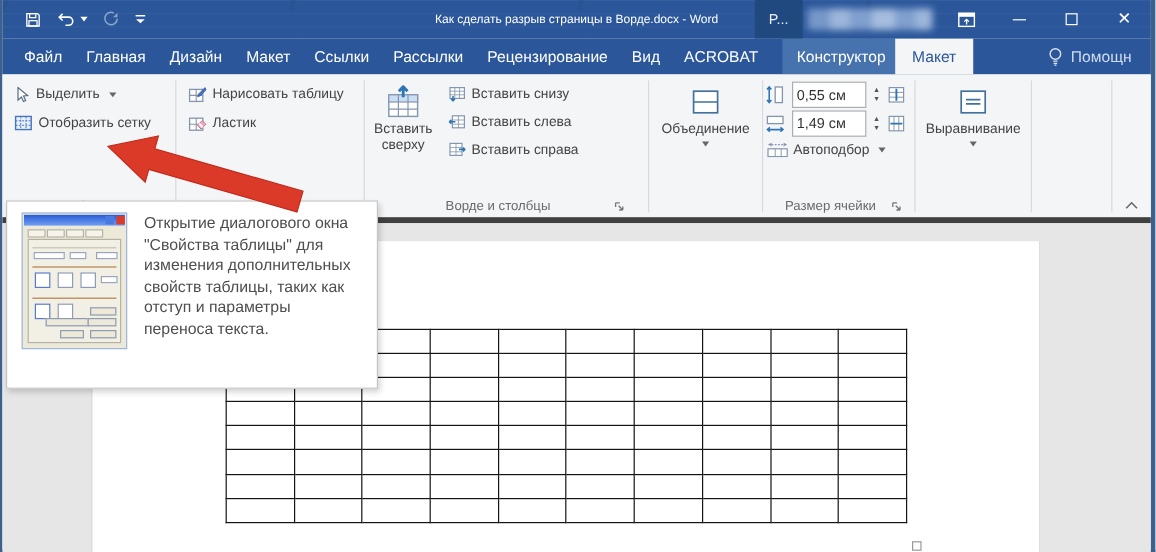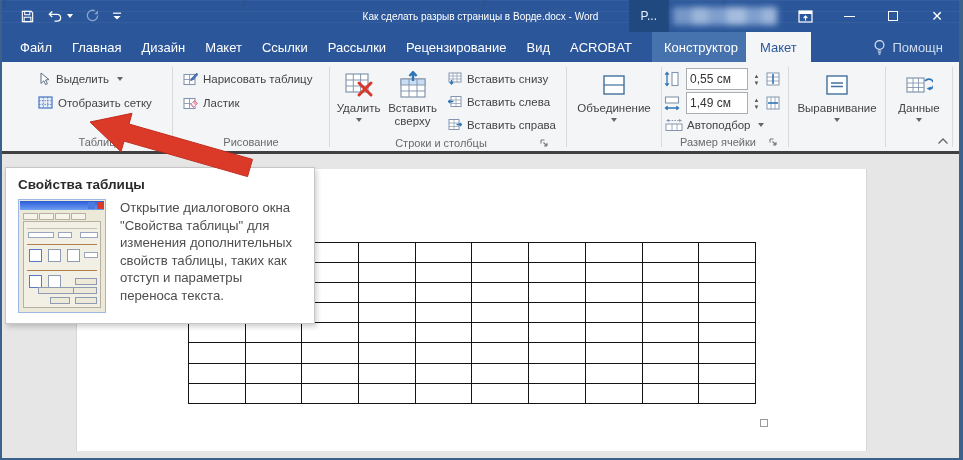--- a/index.html
+++ b/index.html
@@ -56,23 +56,23 @@
     color:#fff; font-size:13px; padding-left:8px;
   }
   .tab { display:flex; align-items:center; padding:0 10px; white-space:nowrap; cursor:default; }
   .ctx-block { display:flex; align-items:stretch; background:var(--contextual-tab-bg); margin-left:10px; padding:0 2px; }
   .tab.active { background:var(--ribbon-bg); color:var(--active-tab-text); margin:0 -2px; padding:0 14px; }
   .tab-icons { margin-left:auto; display:flex; align-items:center; gap:2px; padding-right:8px; }
   .help-tab { display:flex; align-items:center; gap:6px; padding:0 8px; color:#cfdcf0; }
 
   
   .ribbon {
-    height:92px; background:var(--ribbon-bg); border-bottom:3px solid #404040;
+    height:124px; background:var(--ribbon-bg); border-bottom:5px solid #404040;
     display:flex; align-items:stretch; padding:3px 4px 0 2px; position:relative;
-    color:#444; font-size:11.5px;justify-content:flex-end;
+    color:#444; font-size:11.5px;
   }
   .rgroup { display:flex; flex-direction:column; }
   .rgroup-body { flex:1; display:flex; align-items:flex-start; }
   .rgroup-label {
     height:17px; display:flex; align-items:center; justify-content:center; gap:4px;
     font-size:11px; color:#6a6a6a; white-space:nowrap; padding-bottom:2px;
   }
   .vsep { width:1px; background:#d8dadc; margin:2px 2px 4px 2px; }
 
   .stackcol { display:flex; flex-direction:column; justify-content:flex-start; padding-top:2px; }
@@ -278,31 +278,20 @@
         </div>
       </div>
       <div class="rgroup-label">Рисование</div>
     </div>
     <div class="vsep"></div>
 
     <div class="rgroup" style="width:232px">
       <div class="rgroup-body">
         <div class="bigbtn">
           <span class="bicon">
-            <svg class="ic" width="30" height="26" viewBox="0 0 30 26">
-              <rect x="2" y="2" width="22" height="18" fill="#fff" stroke="#8496ae" stroke-width="1.2"></rect>
-              <path d="M2 8h22M2 14h22M9.3 2v18M16.6 2v18" stroke="#8496ae" stroke-width="1"></path>
-              <path d="M15 11 27 23M27 11 15 23" stroke="#d8372a" stroke-width="3" stroke-linecap="round"></path>
-            </svg>
-          </span>
-          <span>Удалить</span>
-          <span class="caret"></span>
-        </div>
-        <div class="bigbtn">
-          <span class="bicon">
             <svg class="ic" width="30" height="28" viewBox="0 0 30 28">
               <rect x="3" y="8" width="24" height="18" fill="#fff" stroke="#8496ae" stroke-width="1.2"></rect>
               <rect x="3" y="8" width="24" height="6" fill="#c9ddf3" stroke="#8496ae" stroke-width="1"></rect>
               <path d="M3 20h24M11 8v18M19 8v18" stroke="#8496ae" stroke-width="1"></path>
               <path d="M15 1v9M11.4 5 15 1.2 18.6 5" fill="none" stroke="#2e75b6" stroke-width="2.4"></path>
             </svg>
           </span>
           <span>Вставить</span>
           <span>сверху</span>
         </div>
@@ -327,21 +316,21 @@
             <svg class="ic" width="14" height="13" viewBox="0 0 14 13">
               <rect x="1" y="1.5" width="10" height="10" fill="#fff" stroke="#8496ae" stroke-width="1"></rect>
               <path d="M1 5h10M1 8.5h10M6 1.5v10" stroke="#8496ae" stroke-width="0.7"></path>
               <path d="M8.5 6.5h5M11.8 4.9 13.5 6.5l-1.7 1.6" fill="none" stroke="#2e75b6" stroke-width="1.3"></path>
             </svg>
             <span>Вставить справа</span>
           </div>
         </div>
       </div>
       <div class="rgroup-label">
-        <span>Строки и столбцы</span>
+        <span>Ворде и столбцы</span>
         <svg class="ic" width="10" height="10" viewBox="0 0 10 10" style="position:relative;left:48px">
           <path d="M2 2h3.5M2 2v3.5" fill="none" stroke="#777" stroke-width="1.1"></path>
           <path d="M4.5 4.5 8 8M8 8V5M8 8H5" fill="none" stroke="#777" stroke-width="1.1"></path>
         </svg>
       </div>
     </div>
     <div class="vsep"></div>
 
     <div class="rgroup" style="width:90px">
       <div class="rgroup-body" style="justify-content:center;width:100%">
@@ -425,34 +414,20 @@
           </span>
           <span>Выравнивание</span>
           <span class="caret"></span>
         </div>
       </div>
       <div class="rgroup-label"></div>
     </div>
     <div class="vsep"></div>
 
     <div class="rgroup" style="width:62px">
-      <div class="rgroup-body" style="justify-content:center;width:100%">
-        <div class="bigbtn">
-          <span class="bicon">
-            <svg class="ic" width="28" height="24" viewBox="0 0 28 24">
-              <rect x="2" y="5" width="17" height="14" fill="#fff" stroke="#8496ae" stroke-width="1.2"></rect>
-              <path d="M2 10h17M2 14.5h17M8 5v14M13.5 5v14" stroke="#8496ae" stroke-width="0.9"></path>
-              <path d="M20 8a5 5 0 1 1 5 8" fill="none" stroke="#2e75b6" stroke-width="1.6"></path>
-              <path d="M26.5 13.5 25 17.5l-3.4-2.2z" fill="#2e75b6"></path>
-            </svg>
-          </span>
-          <span>Данные</span>
-          <span class="caret"></span>
-        </div>
-      </div>
       <div class="rgroup-label"></div>
     </div>
     <div class="vsep"></div>
 
     <span class="chevron-collapse">
       <svg class="ic" width="12" height="8" viewBox="0 0 12 8">
         <path d="M1.5 6.5 6 2l4.5 4.5" fill="none" stroke="#666" stroke-width="1.3"></path>
       </svg>
     </span>
   </div>
@@ -557,21 +532,20 @@
               <td></td>
               <td></td>
             </tr>
           </tbody>
         </table>
       <div class="resize-handle"></div>
     </div>
   </div>
 
   <div class="supertip">
-    <div class="supertip-title">Свойства таблицы</div>
     <div class="supertip-row">
       <div class="thumb">
         <div class="thumb-titlebar"></div>
         <div class="thumb-help"></div>
         <div class="thumb-close"></div>
         <div class="thumb-tabs">
             <i></i>
             <i></i>
             <i></i>
             <i></i>

